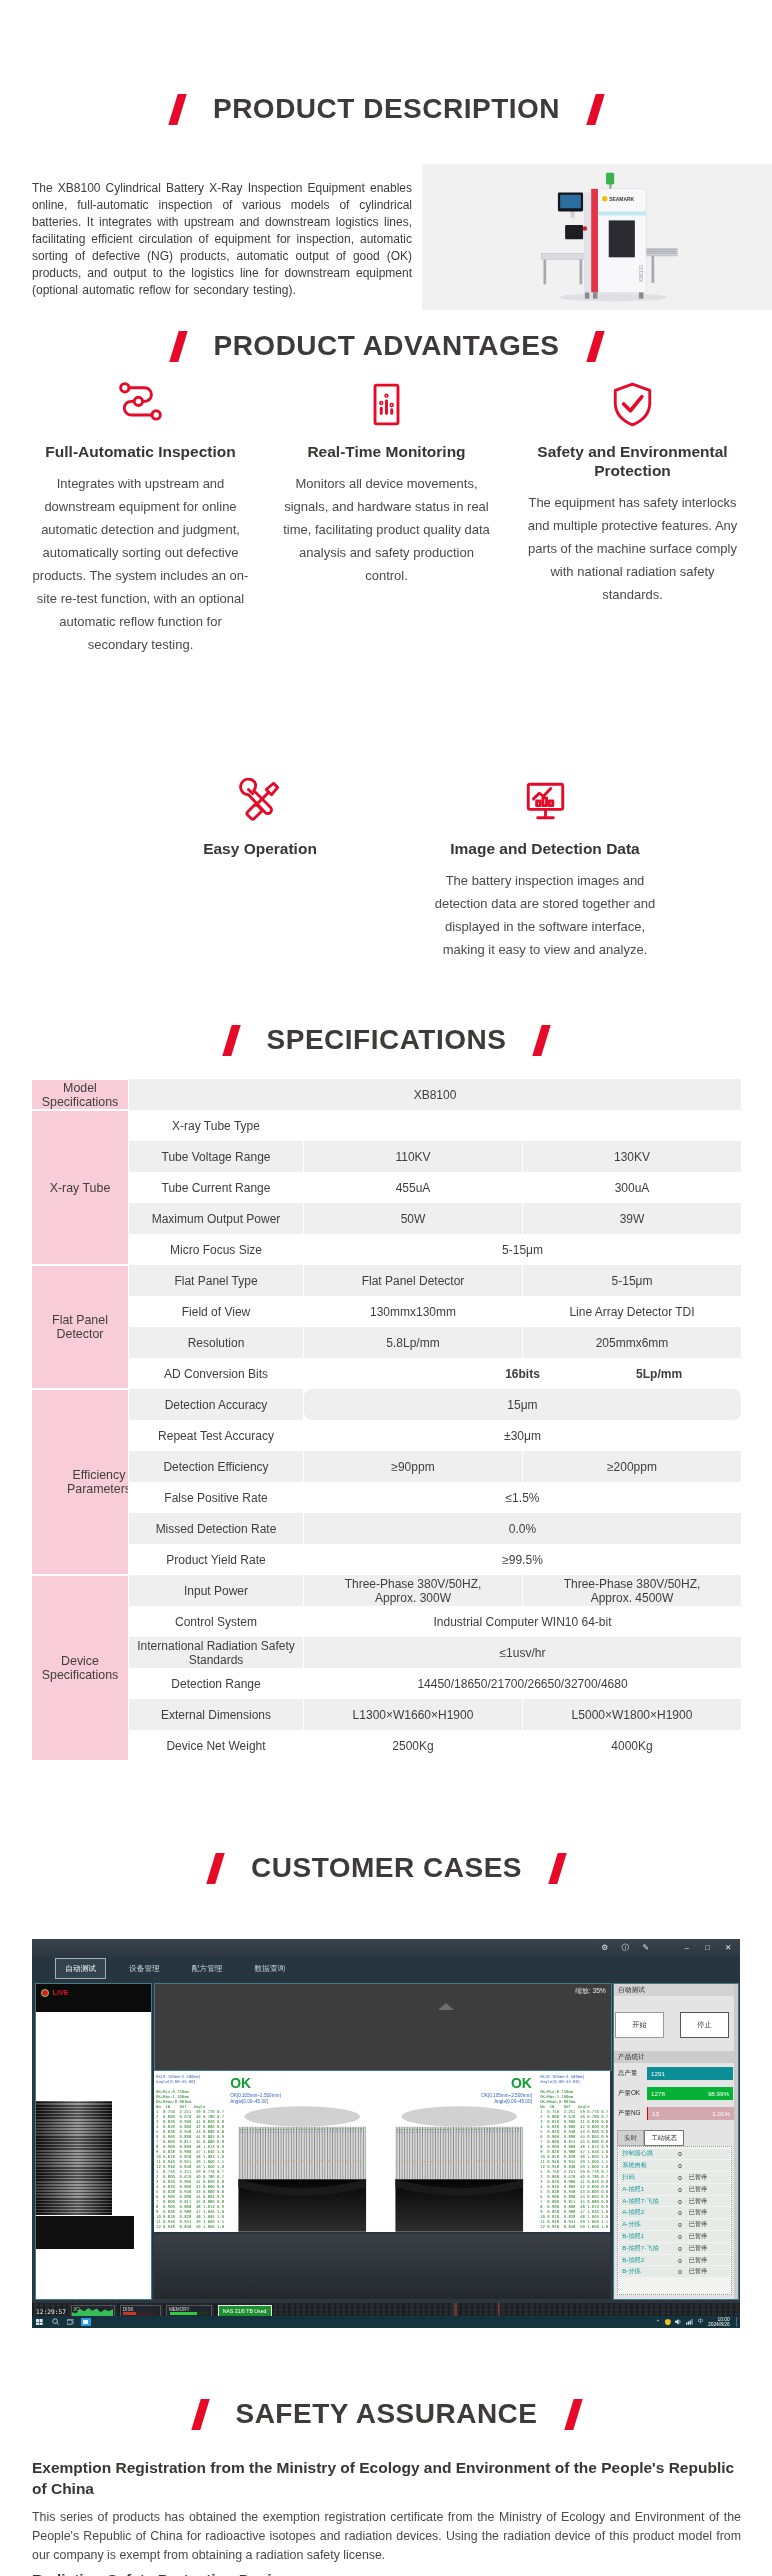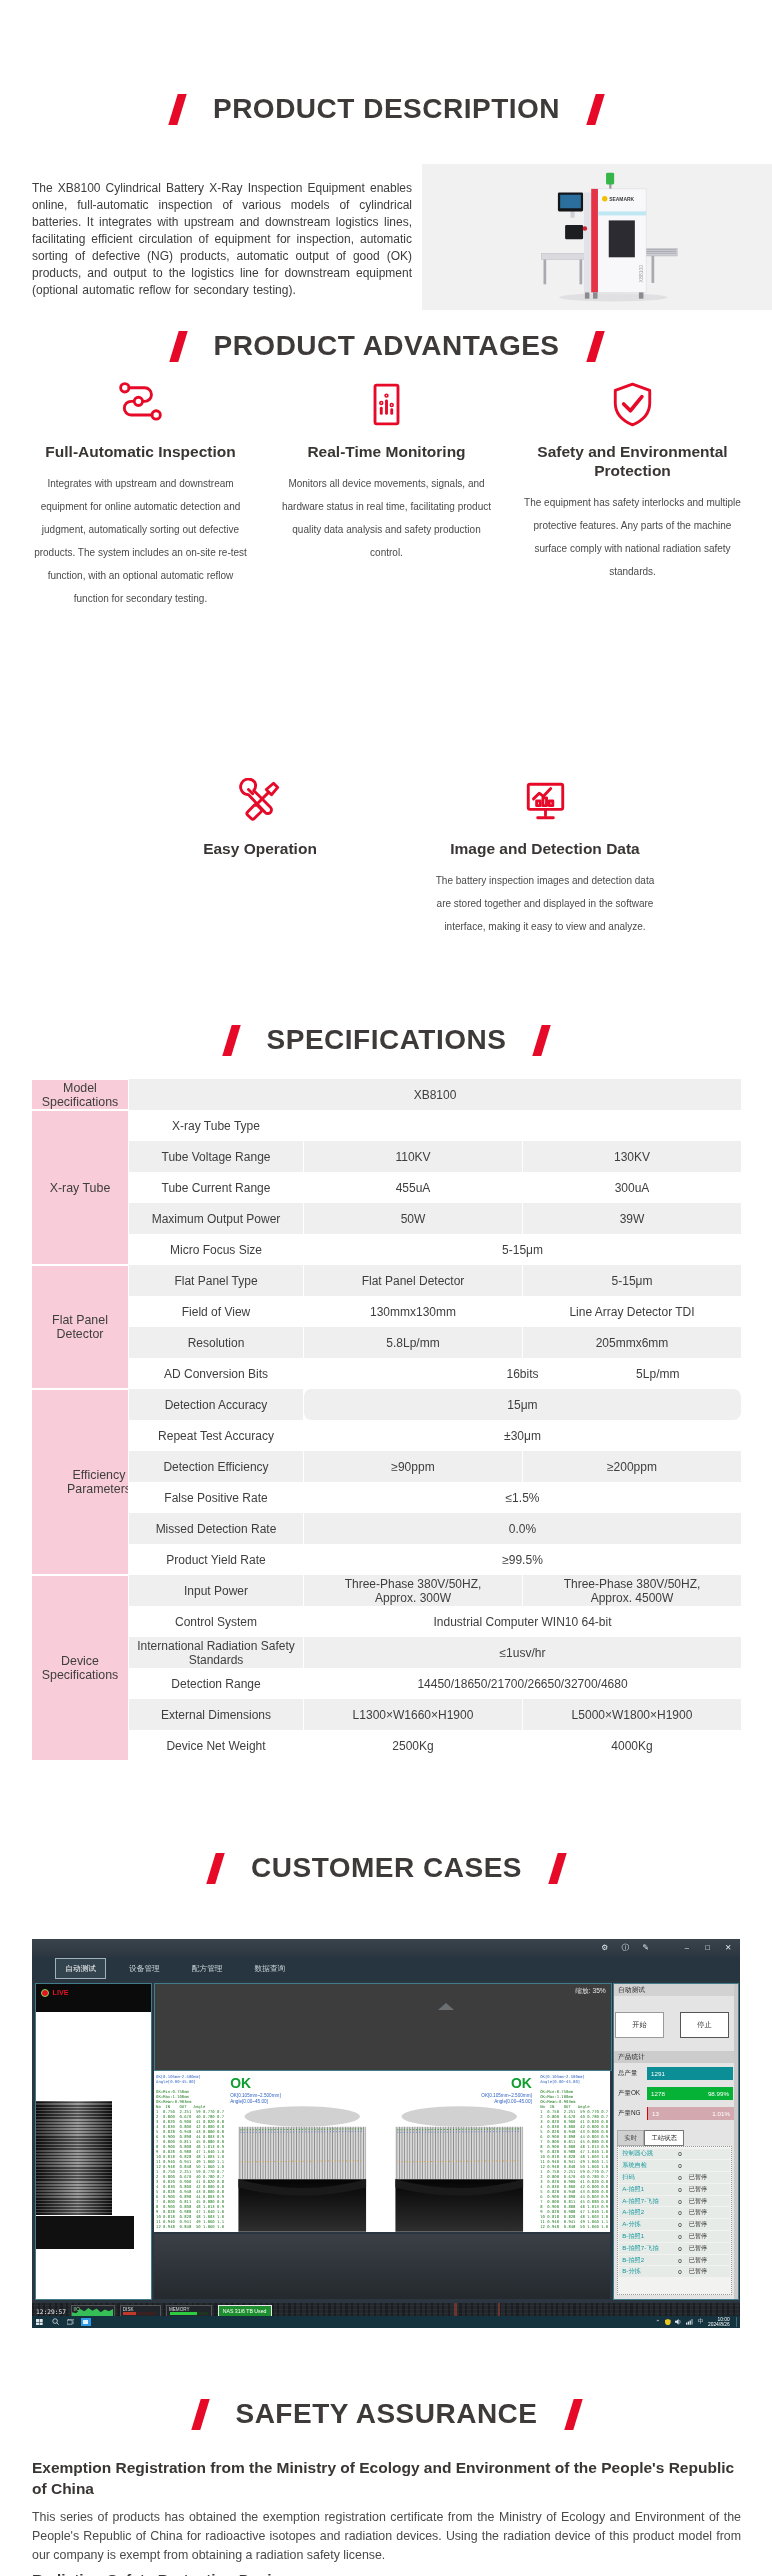--- a/index.html
+++ b/index.html
@@ -18,30 +18,30 @@
     text-align:justify;color:#3c3c3c;word-spacing:1px;}
   .desc-img{position:absolute;left:422px;top:164px;width:350px;height:146px;background:#f1f1f2;
     display:flex;align-items:center;justify-content:center;}
   
   .adv-row{position:absolute;display:grid;}
   #adv-row1{left:32px;top:378px;width:709px;grid-template-columns:repeat(3,1fr);gap:29px;}
   #adv-row2{left:146px;top:775px;width:513px;grid-template-columns:repeat(2,1fr);gap:57px;}
   .card{text-align:center;}
   .card .icon{height:52px;display:flex;align-items:center;justify-content:center;}
   .card h3{margin:13.4px 0 0 0;font-size:15.5px;font-weight:700;color:#3a3535;line-height:18.5px;}
-  .card p{margin:10.3px auto 0 auto;max-width:227px;font-size:10px;line-height:23px;color:#4a4a4a;}
+  .card p{margin:10.3px auto 0 auto;max-width:227px;font-size:13px;line-height:23px;color:#4a4a4a;}
   
   .spec{position:absolute;left:32px;top:1079px;width:709px;display:grid;
     grid-template-columns:96px 175px 219px 219px;grid-auto-rows:31px;font-size:12px;color:#3e3e3e;}
   .spec .pink{grid-column:1;background:var(--pink);display:flex;align-items:center;justify-content:center;
     text-align:center;white-space:pre-line;border-top:1px solid #fff;border-bottom:1px solid #fff;font-size:12.4px;}
   .spec .cell{display:flex;align-items:center;justify-content:center;text-align:center;
     white-space:pre-line;border-left:1.5px solid #fff;line-height:14px;}
   .spec .g{background:var(--rowg);} .spec .w{background:#fff;}
-  .spec .dual{position:relative;}
+  .spec .dual{position:relative;font-weight:bold;}
   .spec .dual .mid{position:absolute;left:0;width:100%;text-align:center;}
   .spec .dual .sub{position:absolute;left:76%;}
   
   .shot{position:absolute;left:32px;top:1939px;width:708px;height:389px;overflow:hidden;
     background:linear-gradient(180deg,#4a5058,#30363d 45%,#22272c);}
   .shot .citytex{position:absolute;inset:0;background:
     repeating-linear-gradient(90deg,rgba(0,0,0,.28) 0 2.1px,transparent 2.1px 5.7px),
     repeating-linear-gradient(0deg,rgba(255,255,255,.035) 0 1px,transparent 1px 3.6px);}
   .crane{position:absolute;width:2.6px;background:#7e3a34;opacity:.8;}
   .win{position:absolute;left:0;top:0;width:708px;height:364px;background:#2b3640;}

